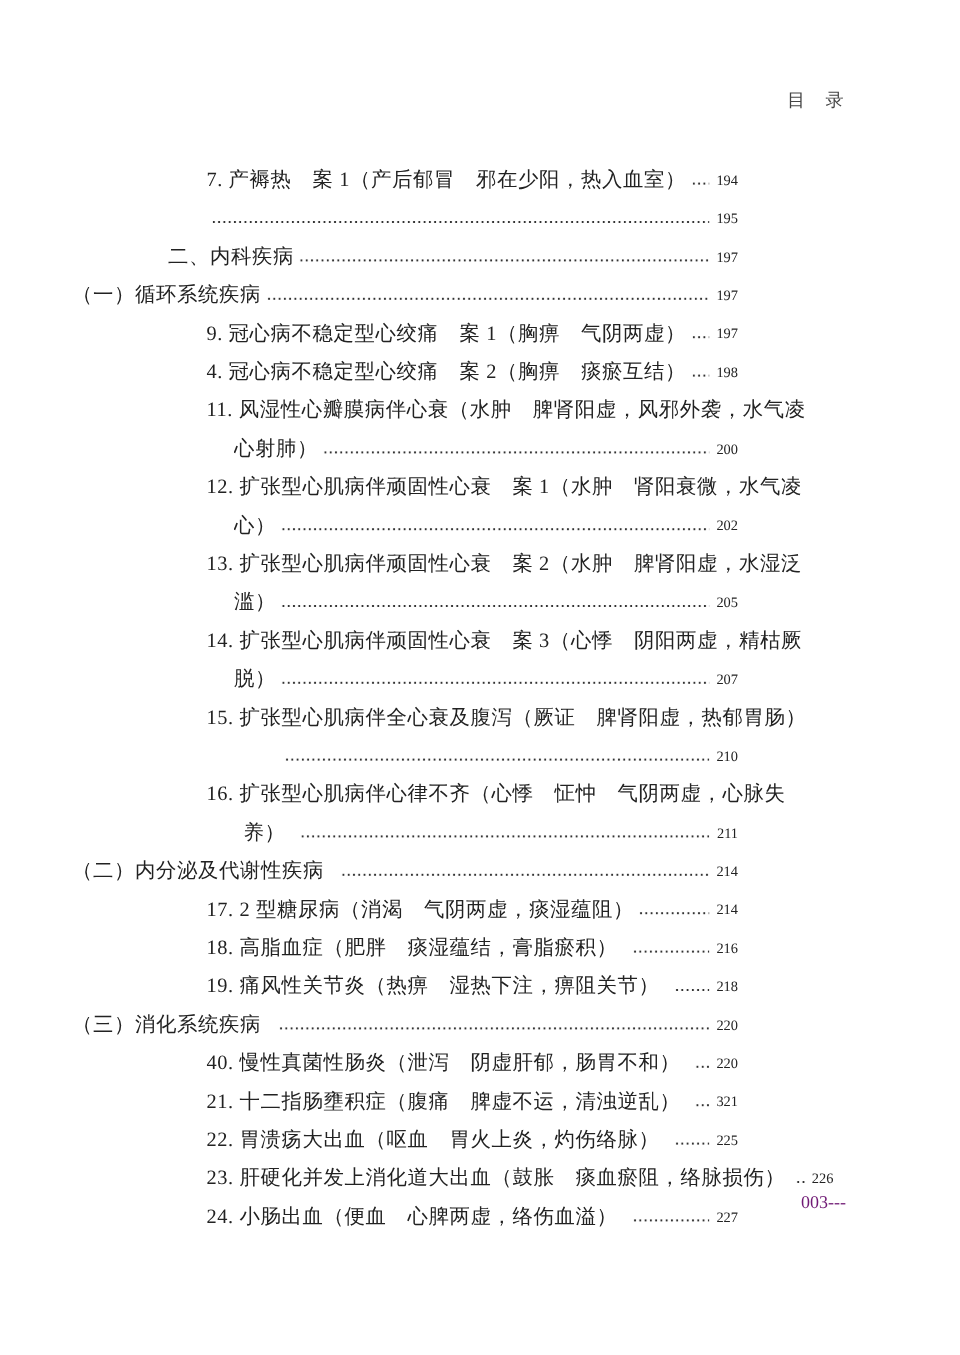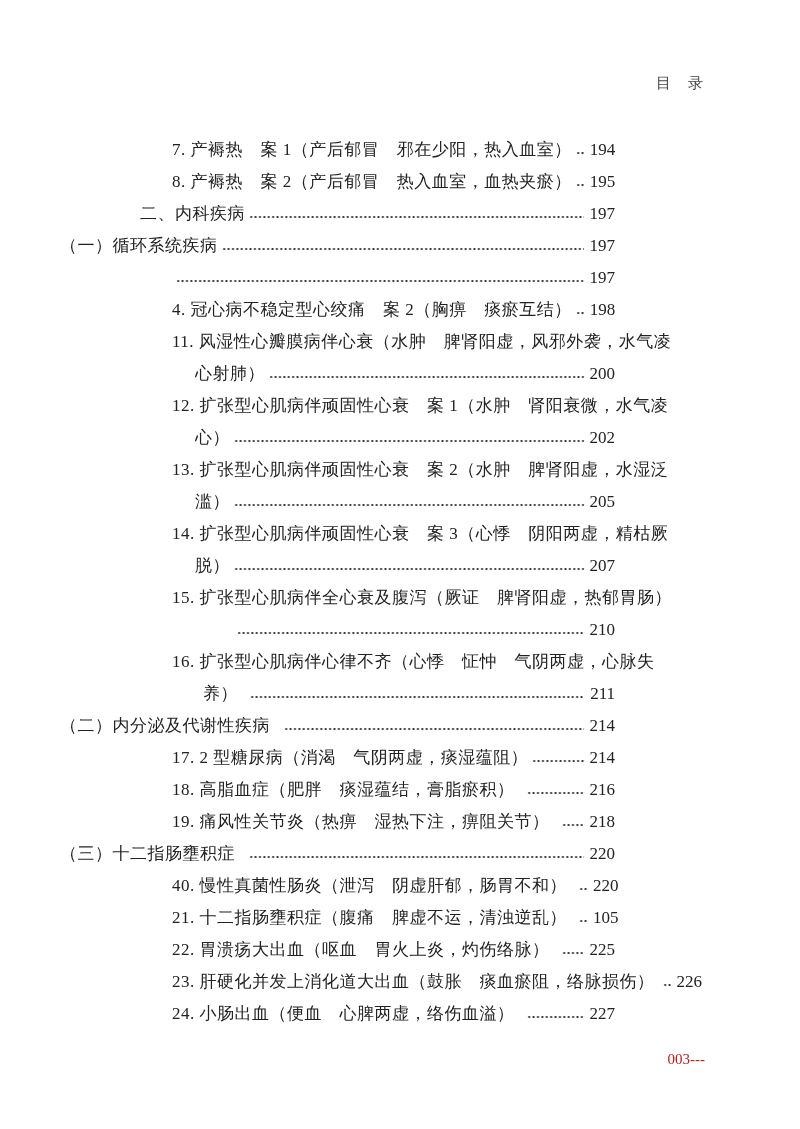--- a/index.html
+++ b/index.html
@@ -23,54 +23,54 @@
   .row.item { padding-left: 172px; }
   .row.cont { padding-left: 195px; }
   .row.cont2 { padding-left: 203px; }
   .txt { flex: 0 0 auto; overflow: hidden; }
   .dots {
     flex: 1 1 auto; height: 10px; margin: 0 6px 0 4px; min-width: 8px;
     align-self: center; position: relative; top: 3px;
     background-image: radial-gradient(circle, #333333 0.85px, transparent 1.2px);
     background-size: 4.4px 10px; background-repeat: repeat-x; background-position: 0 50%;
   }
-  .pg { flex: 0 0 auto; font-size: 17px; letter-spacing: 0; }
+  .pg { flex: 0 0 auto; font-size: 12px; letter-spacing: 0; }
   .folio {
-    position: absolute; top: 1051px; right: 95px;
-    font-size: 15px; color: #b91c1c;
+    position: absolute; top: 995px; right: 95px;
+    font-size: 15px; color: #701a75;
   }
 </style>
 </head>
 <body>
 
 <div class="running-head">目　录</div>
 
 <div class="toc">
 
   <div class="row item">
     <span class="txt">7. 产褥热　案 1（产后郁冒　邪在少阳，热入血室）</span>
     <span class="dots"></span>
     <span class="pg">194</span>
   </div>
   <div class="row item">
-    <span class="txt">8. 产褥热　案 2（产后郁冒　热入血室，血热夹瘀）</span>
     <span class="dots"></span>
     <span class="pg">195</span>
   </div>
   <div class="row sec">
     <span class="txt">二、内科疾病</span>
     <span class="dots"></span>
     <span class="pg">197</span>
   </div>
   <div class="row cat">
     <span class="txt">（一）循环系统疾病</span>
     <span class="dots"></span>
     <span class="pg">197</span>
   </div>
   <div class="row item">
+    <span class="txt">9. 冠心病不稳定型心绞痛　案 1（胸痹　气阴两虚）</span>
     <span class="dots"></span>
     <span class="pg">197</span>
   </div>
   <div class="row item">
     <span class="txt">4. 冠心病不稳定型心绞痛　案 2（胸痹　痰瘀互结）</span>
     <span class="dots"></span>
     <span class="pg">198</span>
   </div>
 
   <div class="row item">
@@ -141,33 +141,33 @@
     <span class="txt">18. 高脂血症（肥胖　痰湿蕴结，膏脂瘀积）</span>
     <span class="dots" style="margin-left:12px;"></span>
     <span class="pg">216</span>
   </div>
   <div class="row item">
     <span class="txt">19. 痛风性关节炎（热痹　湿热下注，痹阻关节）</span>
     <span class="dots" style="margin-left:12px;"></span>
     <span class="pg">218</span>
   </div>
   <div class="row cat">
-    <span class="txt">（三）十二指肠壅积症</span>
+    <span class="txt">（三）消化系统疾病</span>
     <span class="dots" style="margin-left:14px;"></span>
     <span class="pg">220</span>
   </div>
   <div class="row item">
     <span class="txt">40. 慢性真菌性肠炎（泄泻　阴虚肝郁，肠胃不和）</span>
     <span class="dots" style="margin-left:12px;"></span>
     <span class="pg">220</span>
   </div>
   <div class="row item">
     <span class="txt">21. 十二指肠壅积症（腹痛　脾虚不运，清浊逆乱）</span>
     <span class="dots" style="margin-left:12px;"></span>
-    <span class="pg">105</span>
+    <span class="pg">321</span>
   </div>
   <div class="row item">
     <span class="txt">22. 胃溃疡大出血（呕血　胃火上炎，灼伤络脉）</span>
     <span class="dots" style="margin-left:12px;"></span>
     <span class="pg">225</span>
   </div>
   <div class="row item">
     <span class="txt">23. 肝硬化并发上消化道大出血（鼓胀　痰血瘀阻，络脉损伤）</span>
     <span class="dots" style="margin-left:8px;"></span>
     <span class="pg">226</span>

